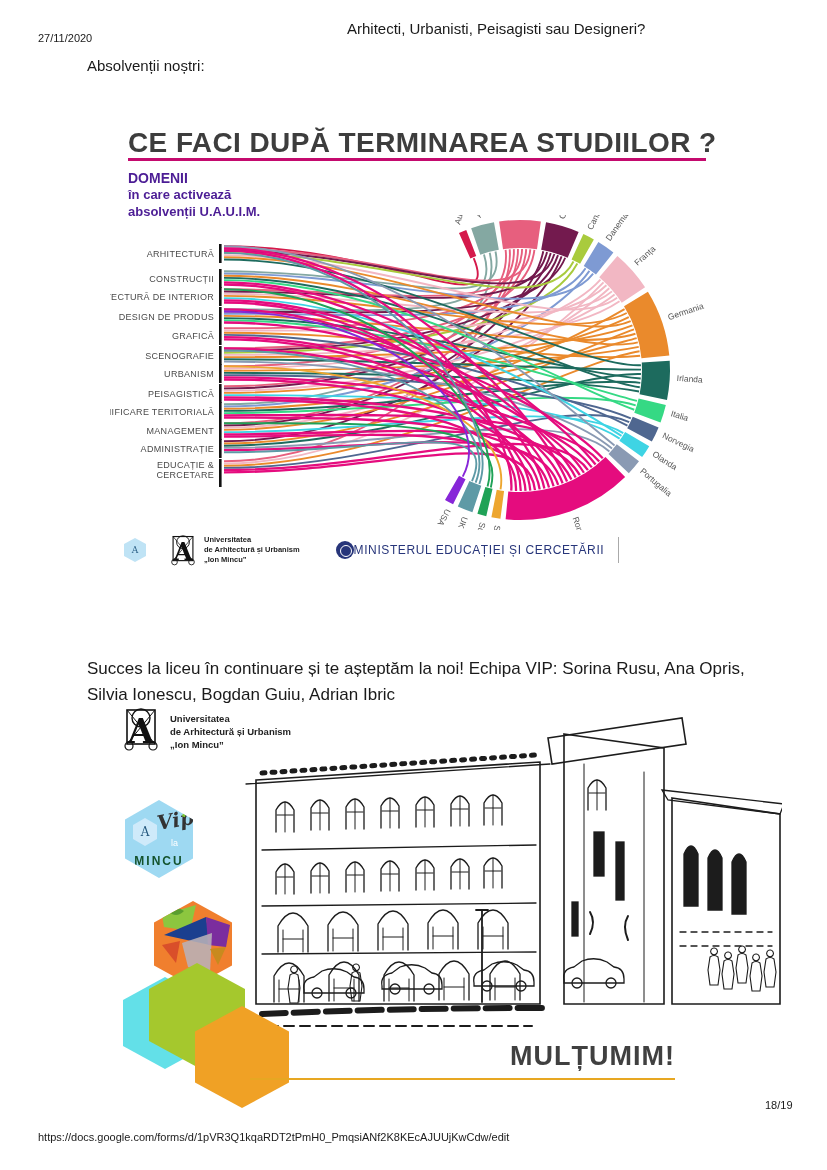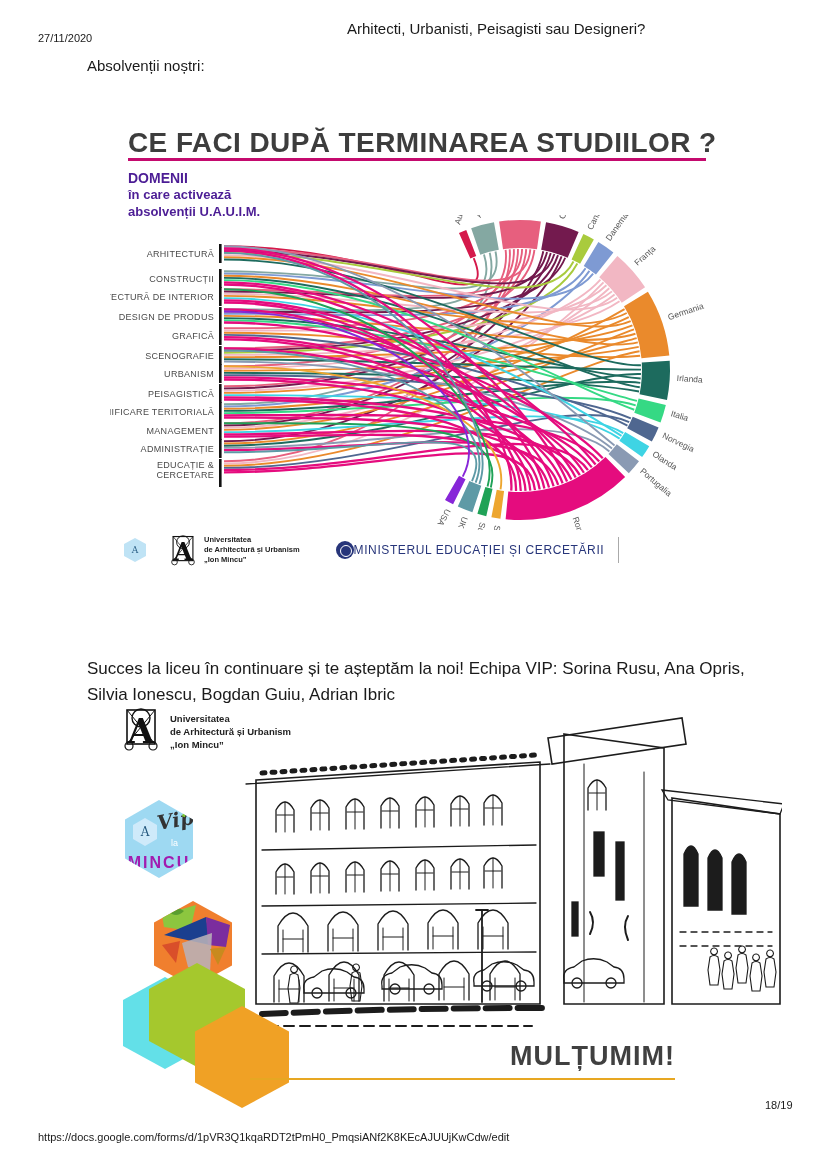--- a/index.html
+++ b/index.html
@@ -39,22 +39,22 @@
   .uni2-text{margin-left:8px;font-size:9.5px;font-weight:bold;color:#222;line-height:1.35;margin-top:8px;}
   .vip{position:absolute;left:15px;top:100px;width:68px;height:78px;background:#9ed9f2;
        clip-path:polygon(50% 0,100% 25%,100% 75%,50% 100%,0 75%,0 25%);}
   .vip .a-hex{position:absolute;left:8px;top:18px;width:24px;height:28px;background:#cfeafa;
        clip-path:polygon(50% 0,100% 25%,100% 75%,50% 100%,0 75%,0 25%);border:0;
        display:flex;align-items:center;justify-content:center;font-family:"DejaVu Serif",serif;font-size:12px;color:#24577d;}
   .vip .vip-word{position:absolute;left:32px;top:8px;font-family:"DejaVu Serif",serif;font-style:italic;font-weight:bold;
        font-size:20px;color:#333;transform:rotate(-10deg);}
   .vip .vip-tick{position:absolute;left:58px;top:10px;width:3px;height:7px;background:#7ec832;transform:rotate(18deg);}
   .vip .la{position:absolute;left:46px;top:38px;font-size:9px;color:#fff;}
-  .vip .mincu{position:absolute;left:0;top:54px;width:100%;text-align:center;font-size:16px;font-weight:bold;
-       color:#a21caf;letter-spacing:2px;}
+  .vip .mincu{position:absolute;left:0;top:54px;width:100%;text-align:center;font-size:12px;font-weight:bold;
+       color:#14532d;letter-spacing:2px;}
   .hex{position:absolute;clip-path:polygon(50% 0,100% 25%,100% 75%,50% 100%,0 75%,0 25%);}
   .hex-collage{left:44px;top:201px;width:78px;height:86px;background:#f07f2e;z-index:3;}
   .hex-cyan{left:13px;top:277px;width:84px;height:92px;z-index:2;}
   .hex-green{left:39px;top:263px;width:96px;height:104px;z-index:3;}
   .hex-orange{left:85px;top:306px;width:94px;height:102px;z-index:3;}
   .building{position:absolute;left:122px;top:2px;z-index:1;}
   .thanks{position:absolute;left:280px;top:341px;width:285px;text-align:right;font-size:27px;font-weight:bold;
           color:#404040;letter-spacing:1px;z-index:4;}
   .thanks-rule{position:absolute;left:140px;top:378px;width:425px;height:2px;background:#e7a722;z-index:4;}
 </style>

